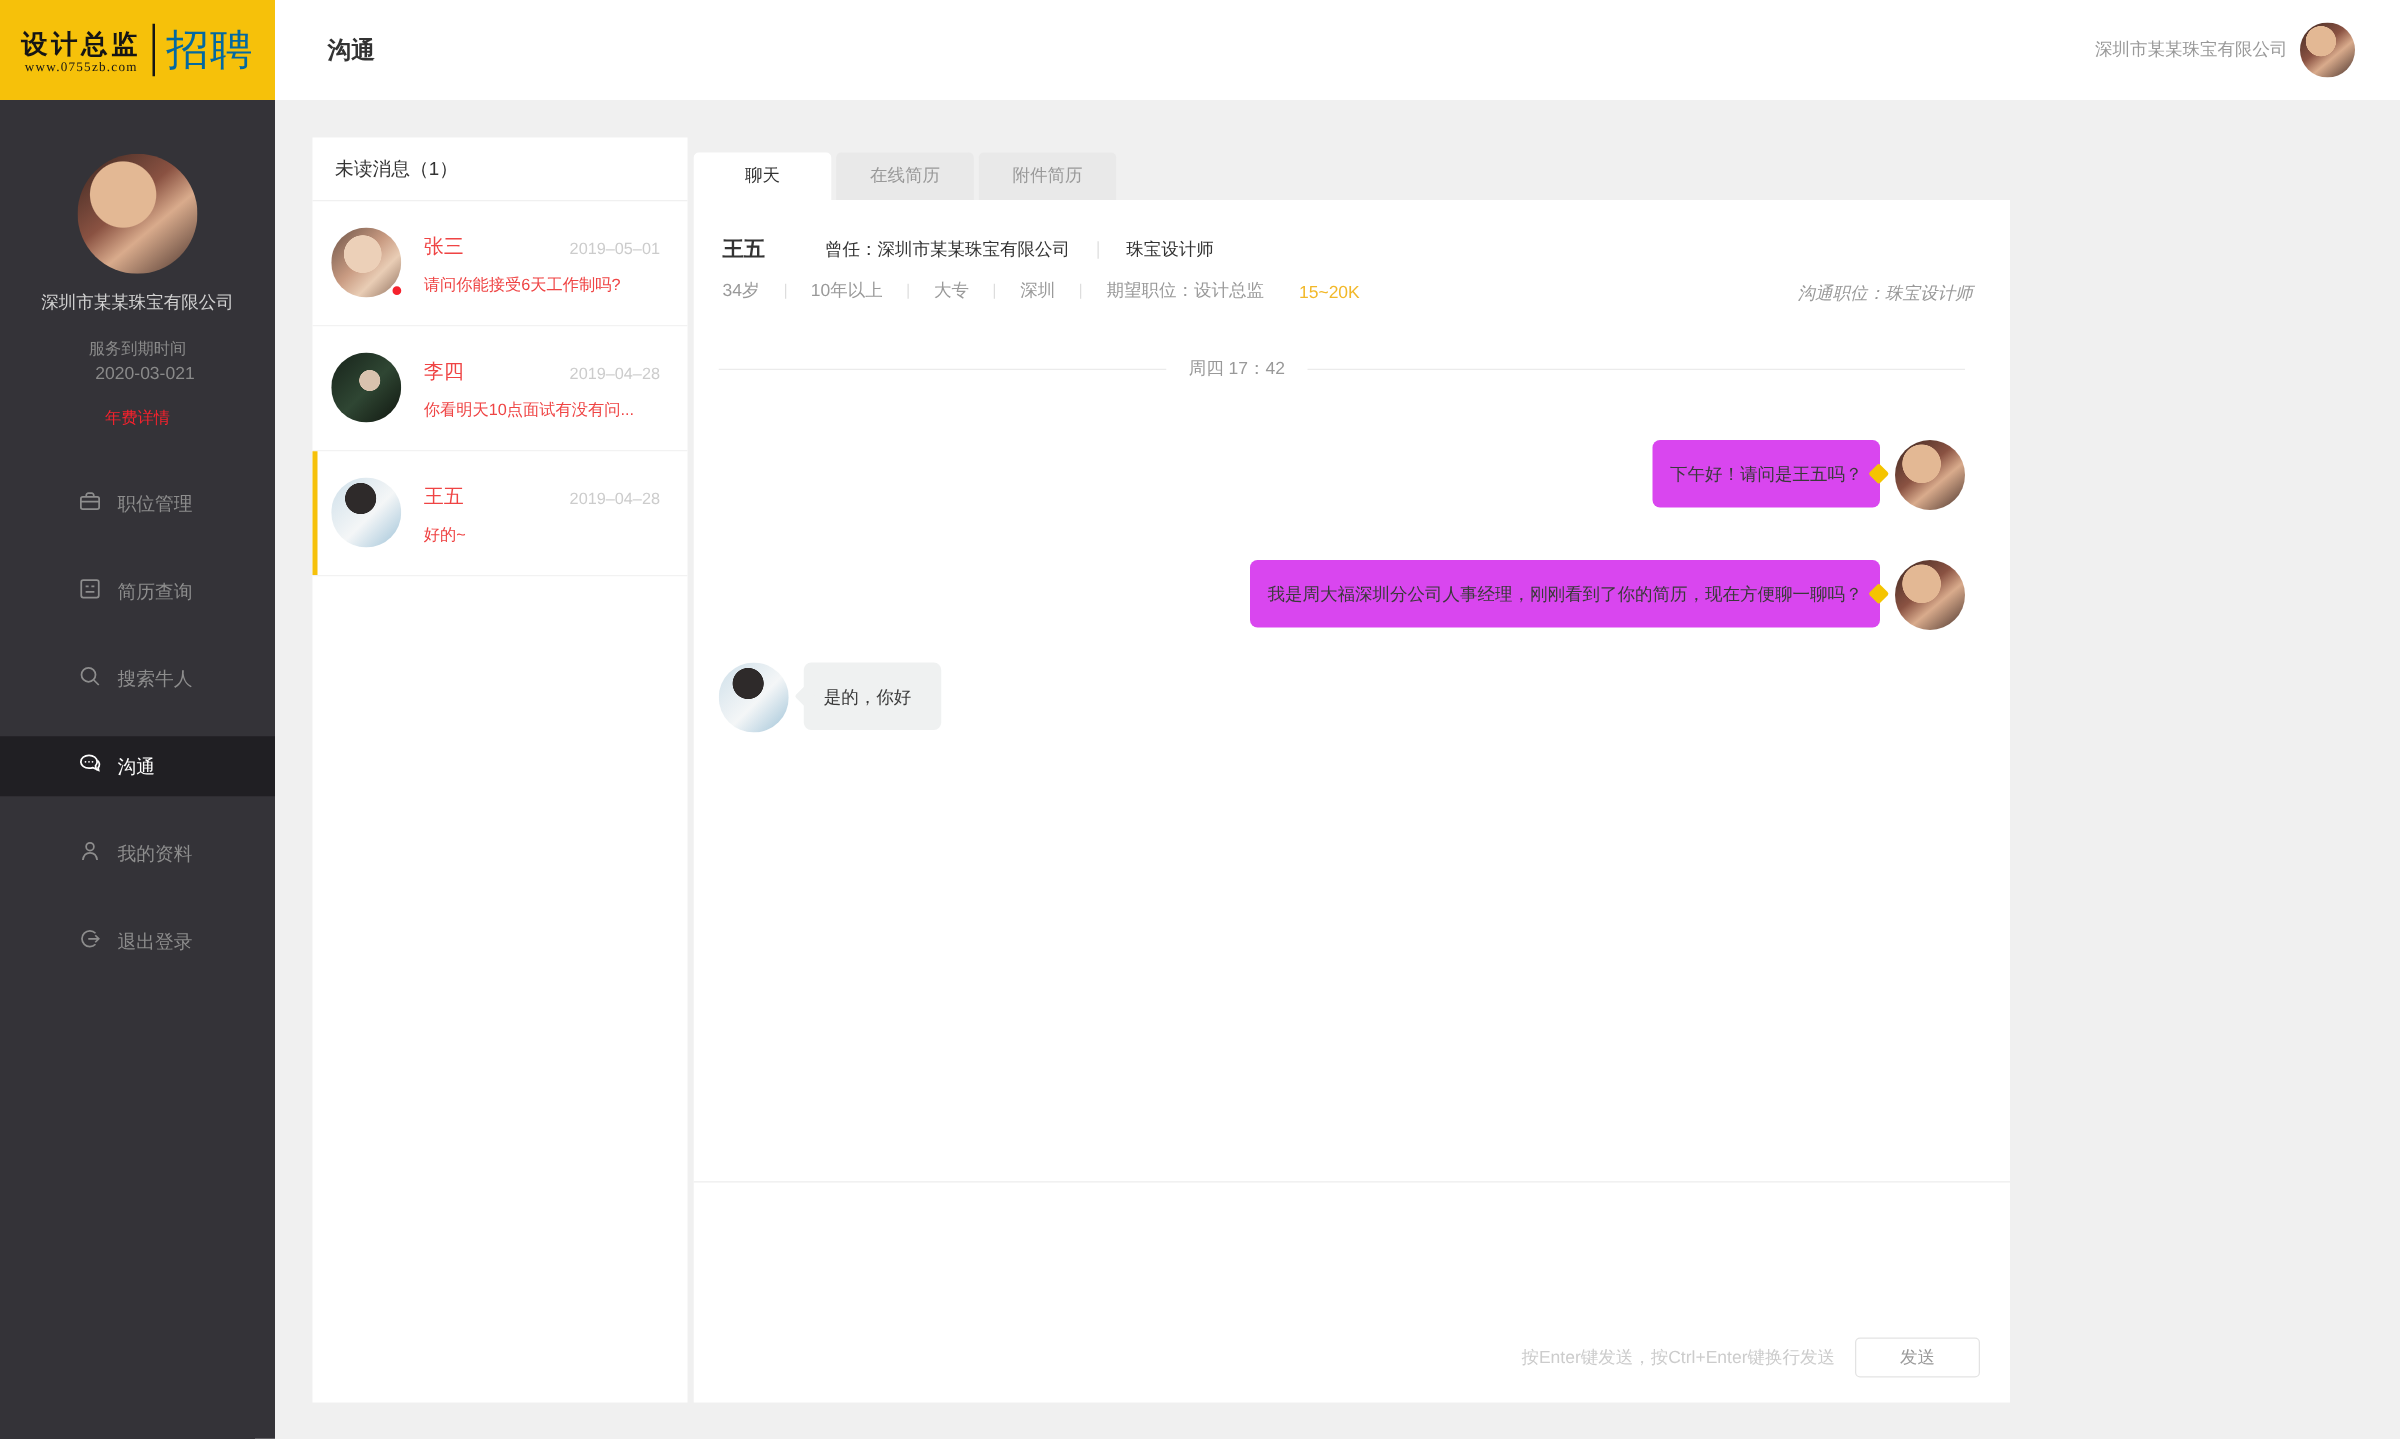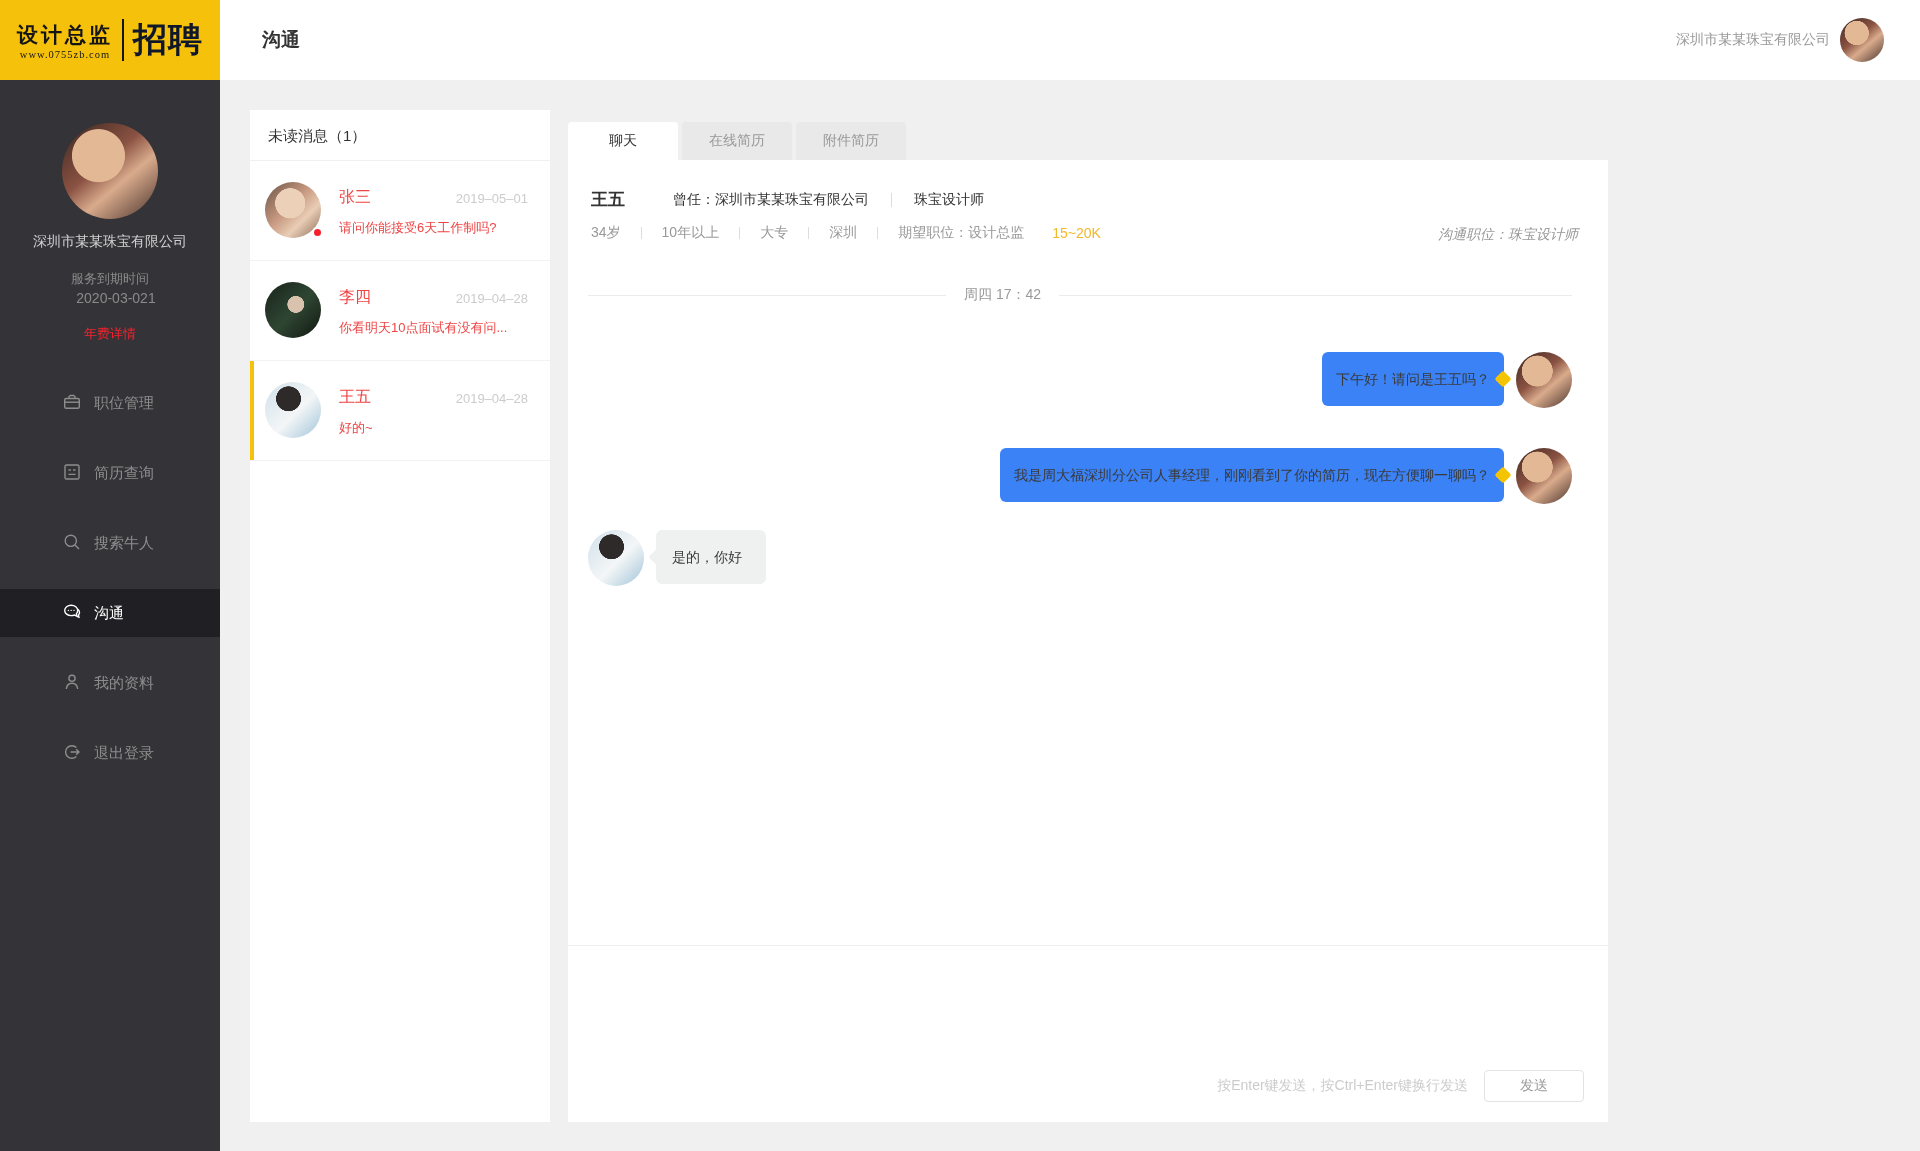--- a/index.html
+++ b/index.html
@@ -11,21 +11,21 @@
 
   
   .topbar { position:absolute; top:0; left:0; width:1920px; height:80px; background:#fff; z-index:5; }
   .logo { position:absolute; left:0; top:0; width:220px; height:80px; background:#F6C10A;
           display:flex; align-items:center; justify-content:center; gap:9px; }
   .logo-left { text-align:center; }
   .logo-name { font-family:"Liberation Serif","DejaVu Serif",serif; font-weight:bold;
                font-size:21px; letter-spacing:3px; color:#151515; white-space:nowrap; }
   .logo-url { font-family:"Liberation Serif","DejaVu Serif",serif; font-size:10.5px; letter-spacing:1px; color:#151515; }
   .logo-divider { width:2px; height:42px; background:#151515; }
-  .logo-badge { font-family:"Liberation Serif","DejaVu Serif",serif; font-weight:bold; font-size:34px; color:#0f172a; letter-spacing:1px; }
+  .logo-badge { font-family:"Liberation Serif","DejaVu Serif",serif; font-weight:normal; font-size:34px; color:#0369a1; letter-spacing:1px; }
   .page-title { position:absolute; left:262px; top:0; height:80px; display:flex; align-items:center;
                 font-size:19px; font-weight:bold; color:#333; }
   .topbar-right { position:absolute; right:36px; top:0; height:80px; display:flex; align-items:center; gap:10px; }
   .topbar-company { font-size:14px; color:#999; }
   .avatar { border-radius:50%; background-clip:padding-box; flex:none; }
   .av-hr   { background:radial-gradient(circle at 38% 34%, #e3b894 0 30%, rgba(0,0,0,0) 31%),
              linear-gradient(140deg,#3b2620 0%,#8a5242 42%,#d9ab8c 62%,#46302a 100%); }
   .av-zhangsan { background:radial-gradient(circle at 45% 38%, #ecd0b8 0 32%, rgba(0,0,0,0) 33%),
              linear-gradient(135deg,#6b5246,#c99b82 45%,#e9cdb5 68%,#8a6a58); }
   .av-lisi { background:radial-gradient(circle at 55% 40%, #d9c2ae 0 18%, rgba(0,0,0,0) 19%),
@@ -43,21 +43,21 @@
   .side-service-date  { position:absolute; top:210px; width:232px; text-align:center; font-size:14px; color:#8a8a8a; }
   .side-fee { position:absolute; top:245px; width:220px; text-align:center; font-size:13px; color:#F5222D; cursor:pointer; }
   .side-menu { position:absolute; top:299px; left:0; width:220px; }
   .menu-item { height:48px; margin-bottom:22px; display:flex; align-items:center; padding-left:62px; gap:12px;
                font-size:15px; color:#8d8d8d; cursor:pointer; }
   .menu-item svg { flex:none; }
   .menu-item.active { background:#201f23; color:#fff; }
 
   
   .main { position:absolute; left:220px; top:80px; width:1418px; height:1071px;
-          padding:30px 30px 29px 30px; display:flex; gap:18px; }
+          padding:30px 30px 29px 30px; display:flex; gap:5px; }
 
   
   .list-panel { width:300px; background:#fff; flex:none; }
   .list-header { height:51px; line-height:51px; padding-left:18px; font-size:15px; color:#333;
                  border-bottom:1px solid #f0f0f0; }
   .list-item { position:relative; height:100px; border-bottom:1px solid #f2f2f2; cursor:pointer; }
   .list-item .avatar { position:absolute; left:15px; top:21px; width:56px; height:56px; }
   .li-name { position:absolute; left:89px; top:26px; font-size:16px; color:#ef4444; }
   .li-date { position:absolute; right:22px; top:30px; font-size:13px; color:#ccc; }
   .li-preview { position:absolute; left:89px; top:58px; right:16px; font-size:13px; color:#ef4444;
@@ -92,21 +92,21 @@
   .time-divider .ln { height:1px; background:#ebebeb; }
   .ln-l { flex:0 0 358px; }
   .ln-r { flex:1; }
   .time-text { font-size:14px; color:#999; padding:0 18px; white-space:nowrap; }
 
   .msg-row { display:flex; align-items:flex-start; }
   .msg-right { justify-content:flex-end; }
   .msg-row .avatar { width:56px; height:56px; }
   .bubble { position:relative; padding:20px 14px; font-size:14px; line-height:14px; color:#3a3a3a;
             border-radius:6px; white-space:nowrap; }
-  .bubble-yellow { background:#3b82f6; margin-right:12px; }
+  .bubble-yellow { background:#d946ef; margin-right:12px; }
   .bubble-yellow::after { content:""; position:absolute; right:-5px; top:21px; width:12px; height:12px;
             background:#F5C400; transform:rotate(45deg); border-radius:2px; }
   .bubble-gray { background:#eff1f1; margin-left:12px; padding:20px 24px 20px 16px; }
   .bubble-gray::after { content:""; position:absolute; left:-5px; top:21px; width:12px; height:12px;
             background:#eff1f1; transform:rotate(45deg); border-radius:2px; }
   .m1 { margin-top:48px; }
   .m2 { margin-top:40px;text-align:center; }
   .m3 { margin-top:26px; }
 
   

